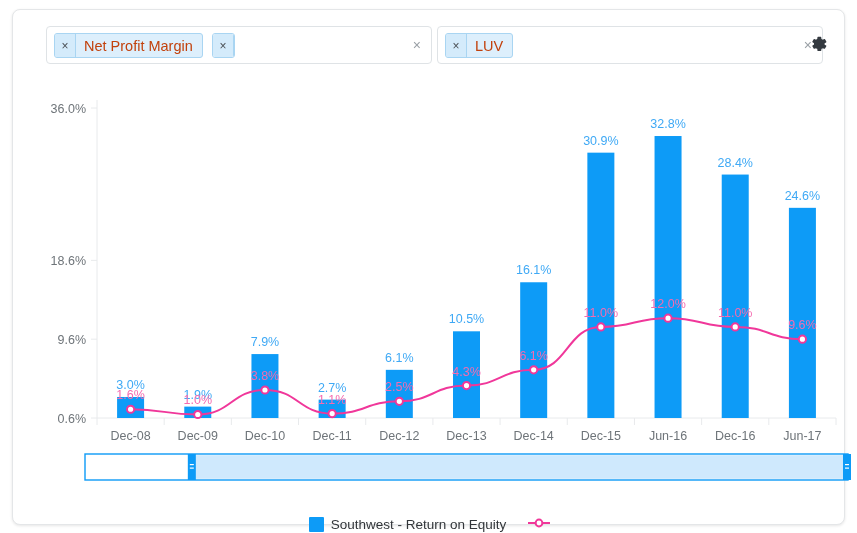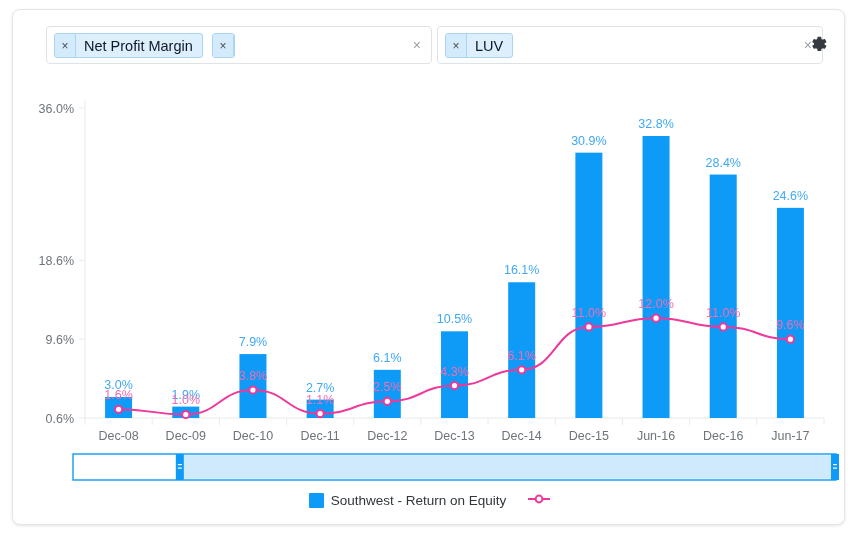--- a/index.html
+++ b/index.html
@@ -69,21 +69,21 @@
     font-size: 12px;
     line-height: 1;
     cursor: pointer;
     background: #d4ebfb;
   }
   .chip-label {
     display: flex;
     align-items: center;
     padding: 0 9px 0 8px;
     font-size: 14.5px;
-    color: #0f172a;
+    color: #c2410c;
     white-space: nowrap;
   }
   .chip-1 { left: 7px; }
   .chip-2 { left: 165px; }
   .chip-3 { left: 7px; }
   .clear-x {
     position: absolute;
     top: 11px;
     font-size: 14px;
     color: #9aa0a6;
@@ -96,40 +96,40 @@
     position: absolute;
     right: 0px;
     top: 7px;
     width: 22px;
     height: 22px;
     cursor: pointer;
   }
   
   .chart-area {
     position: absolute;
-    left: 0;
+    left: 12px;
     top: 72px;
     width: 833px;
     height: 444px;
   }
   svg.plot { display: block; }
   
   .legend {
     position: absolute;
     left: 0;
     top: 483px;
     width: 833px;
     display: flex;
     justify-content: center;
     align-items: center;
     gap: 22px;
     font-size: 13.5px;
     color: #32363a;
   }
-  .legend-item { display: flex; align-items: center; gap: 7px; cursor: pointer; }
+  .legend-item { display: flex; align-items: center; gap: 7px; cursor: pointer; margin-top: 24px; }
   .legend-swatch-bar {
     width: 15px; height: 15px; border-radius: 1px;
   }
   .legend-text { white-space: nowrap; }
 </style>
 </head>
 <body>
 
 <div id="screen">
   <div class="card">

